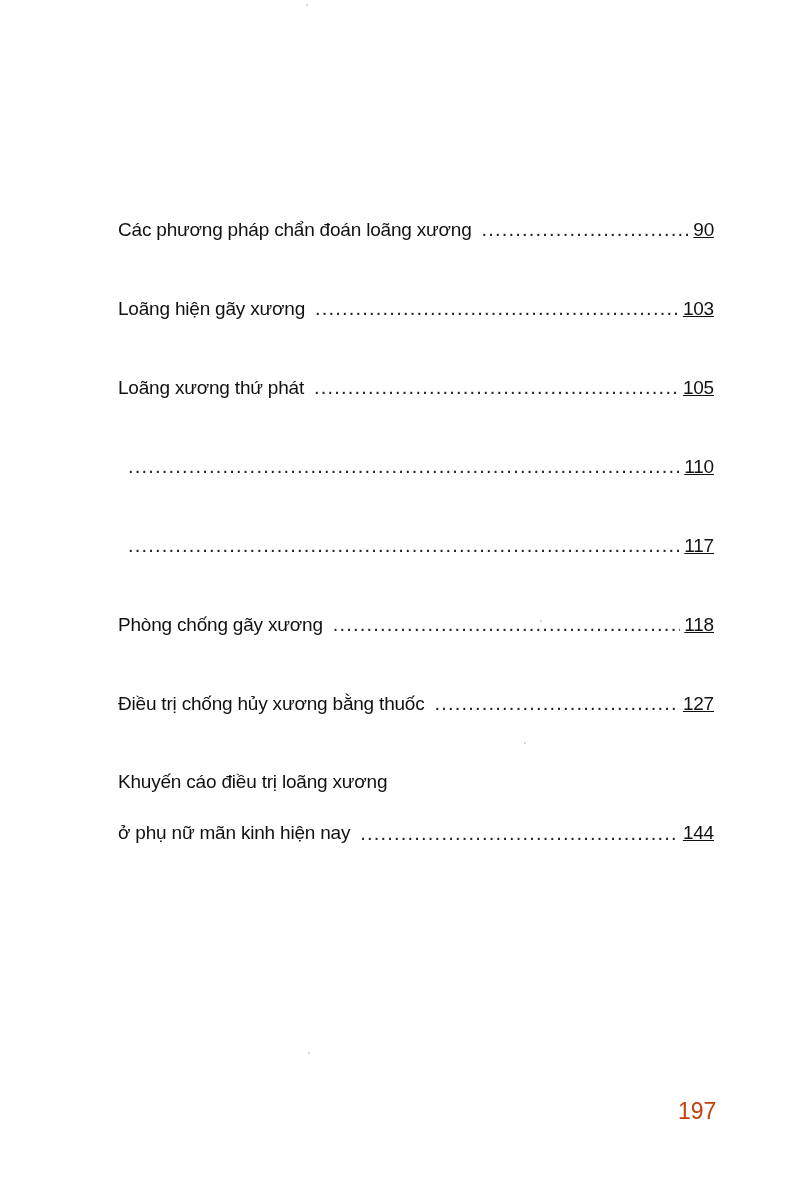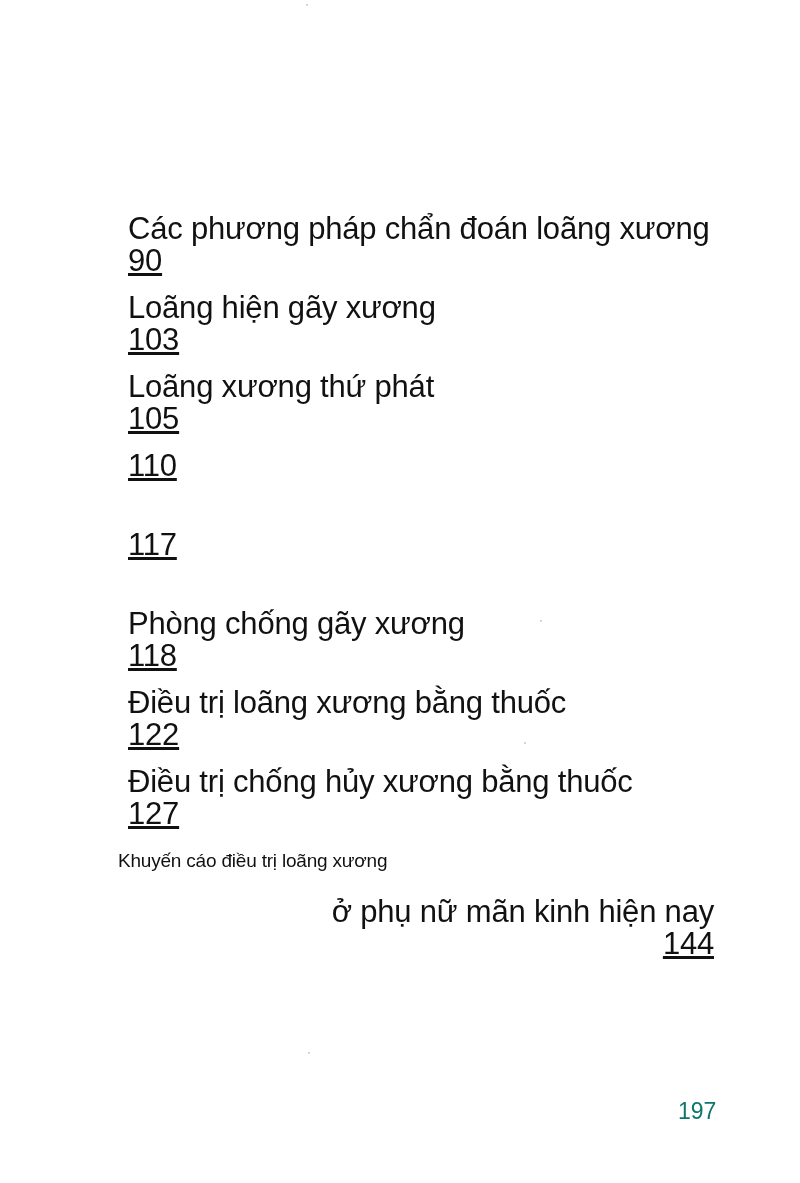--- a/index.html
+++ b/index.html
@@ -13,26 +13,25 @@
     }
     .toc {
       position: absolute;
       left: 118px;
       width: 596px;
       top: 213px;
     }
     .entry {
       display: flex;
       align-items: baseline;
-      font-size: 31px;
+      font-size: 19px;
       line-height: 32px;
       height: 32px;
       margin-bottom: 47px;
       letter-spacing: -0.2px;
-      flex-direction: column;
     }
     .entry .title { white-space: nowrap; }
     .entry .leader {
       flex: 1;
       overflow: hidden;
       white-space: nowrap;
       margin: 0 4px 0 10px;
       font-size: 20px;
       letter-spacing: 1.2px;
       color: #222;
@@ -47,21 +46,21 @@
       height: 32px;
       margin-bottom: 19px;
       letter-spacing: -0.2px;
     }
     .multi .entry { margin-bottom: 0; align-items: flex-end; }
     .page-number {
       position: absolute;
       left: 678px;
       top: 1098px;
       font-size: 23px;
-      color: #0f766e;
+      color: #c2410c;
     }
     .speck {
       position: absolute;
       width: 2px; height: 2px;
       background: #c8c8c8;
       border-radius: 1px;
     }
   </style>
 </head>
 <body>
@@ -94,25 +93,20 @@
   <div class="entry">
     <span class="leader"></span>
     <span class="page">117</span>
   </div>
   <div class="entry">
     <span class="title">Phòng chống gãy xương</span>
     <span class="leader"></span>
     <span class="page">118</span>
   </div>
   <div class="entry">
-    <span class="title">Điều trị loãng xương bằng thuốc</span>
-    <span class="leader"></span>
-    <span class="page">122</span>
-  </div>
-  <div class="entry">
     <span class="title">Điều trị chống hủy xương bằng thuốc</span>
     <span class="leader"></span>
     <span class="page">127</span>
   </div>
   <div class="multi">
     <div class="line1">Khuyến cáo điều trị loãng xương</div>
     <div class="entry">
       <span class="title">ở phụ nữ mãn kinh hiện nay</span>
       <span class="leader"></span>
       <span class="page">144</span>

